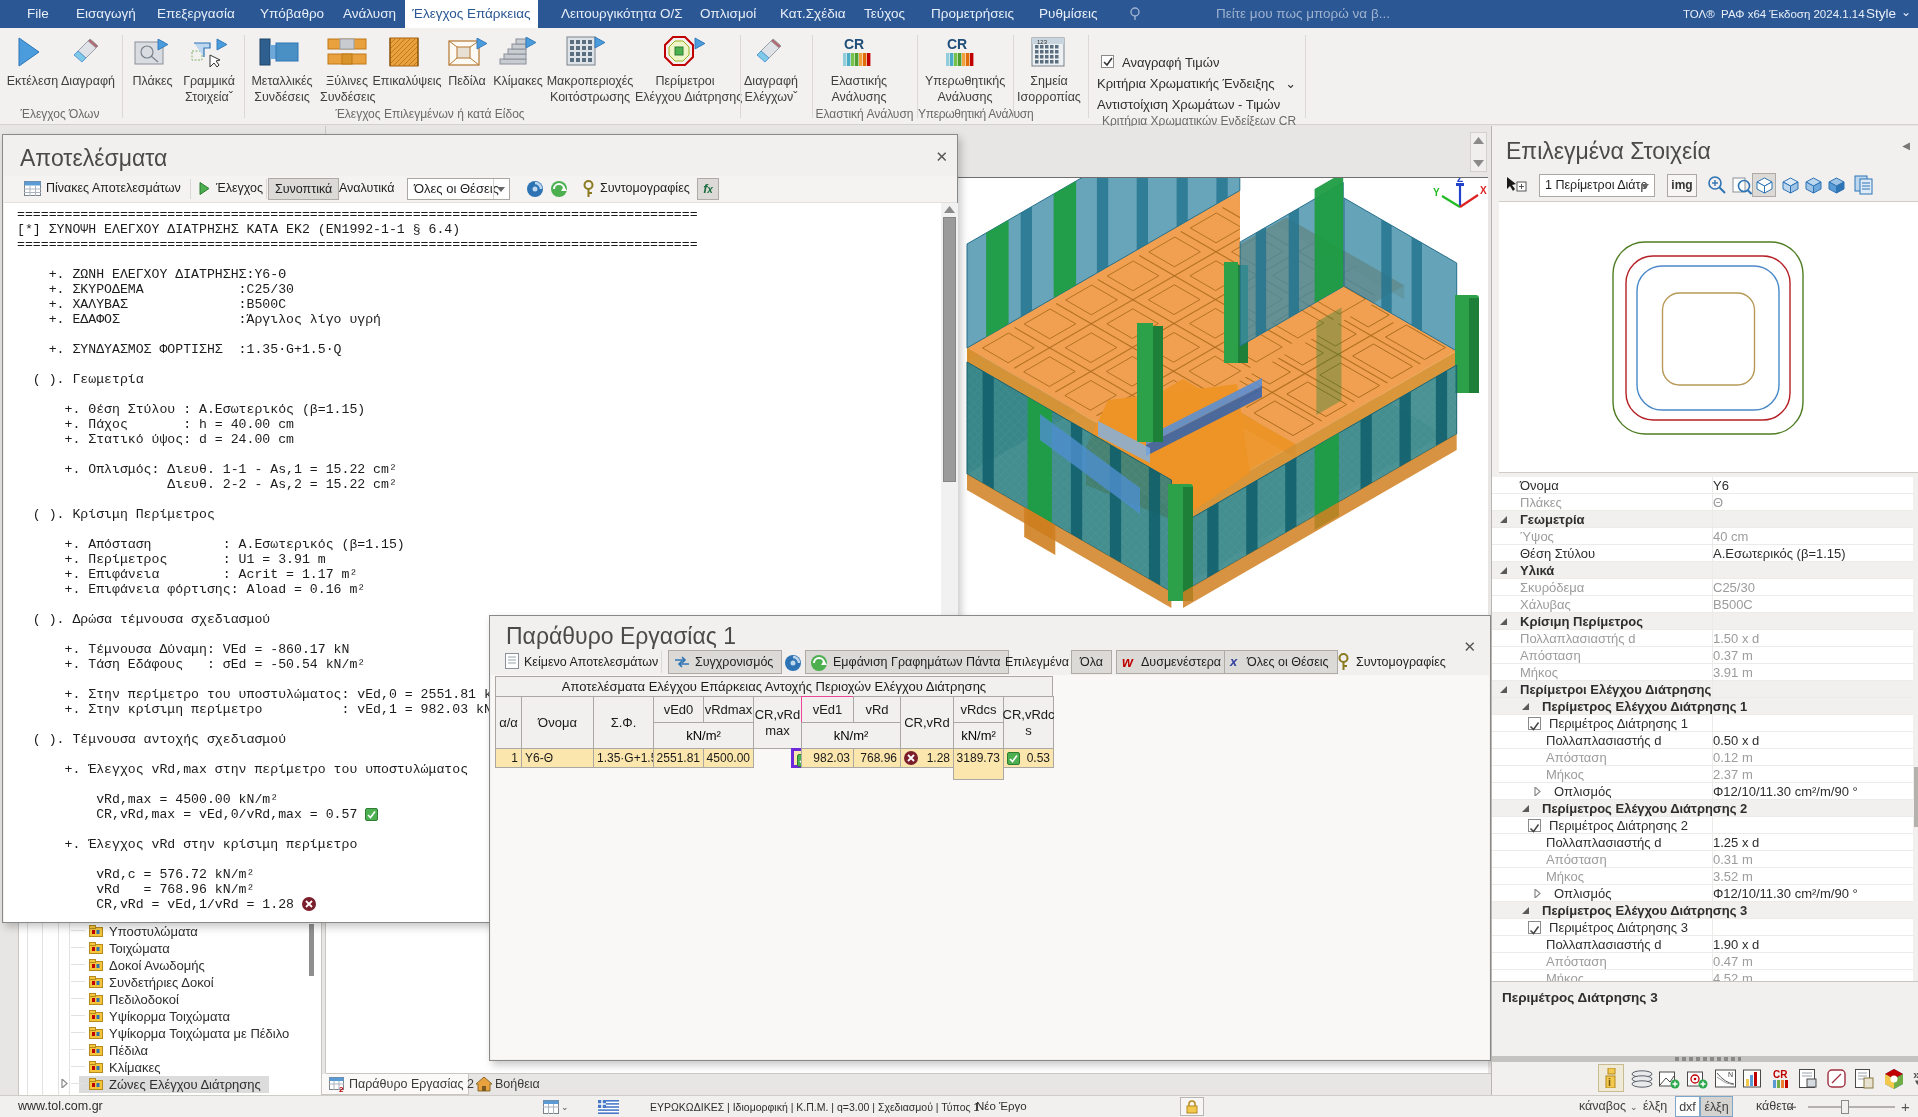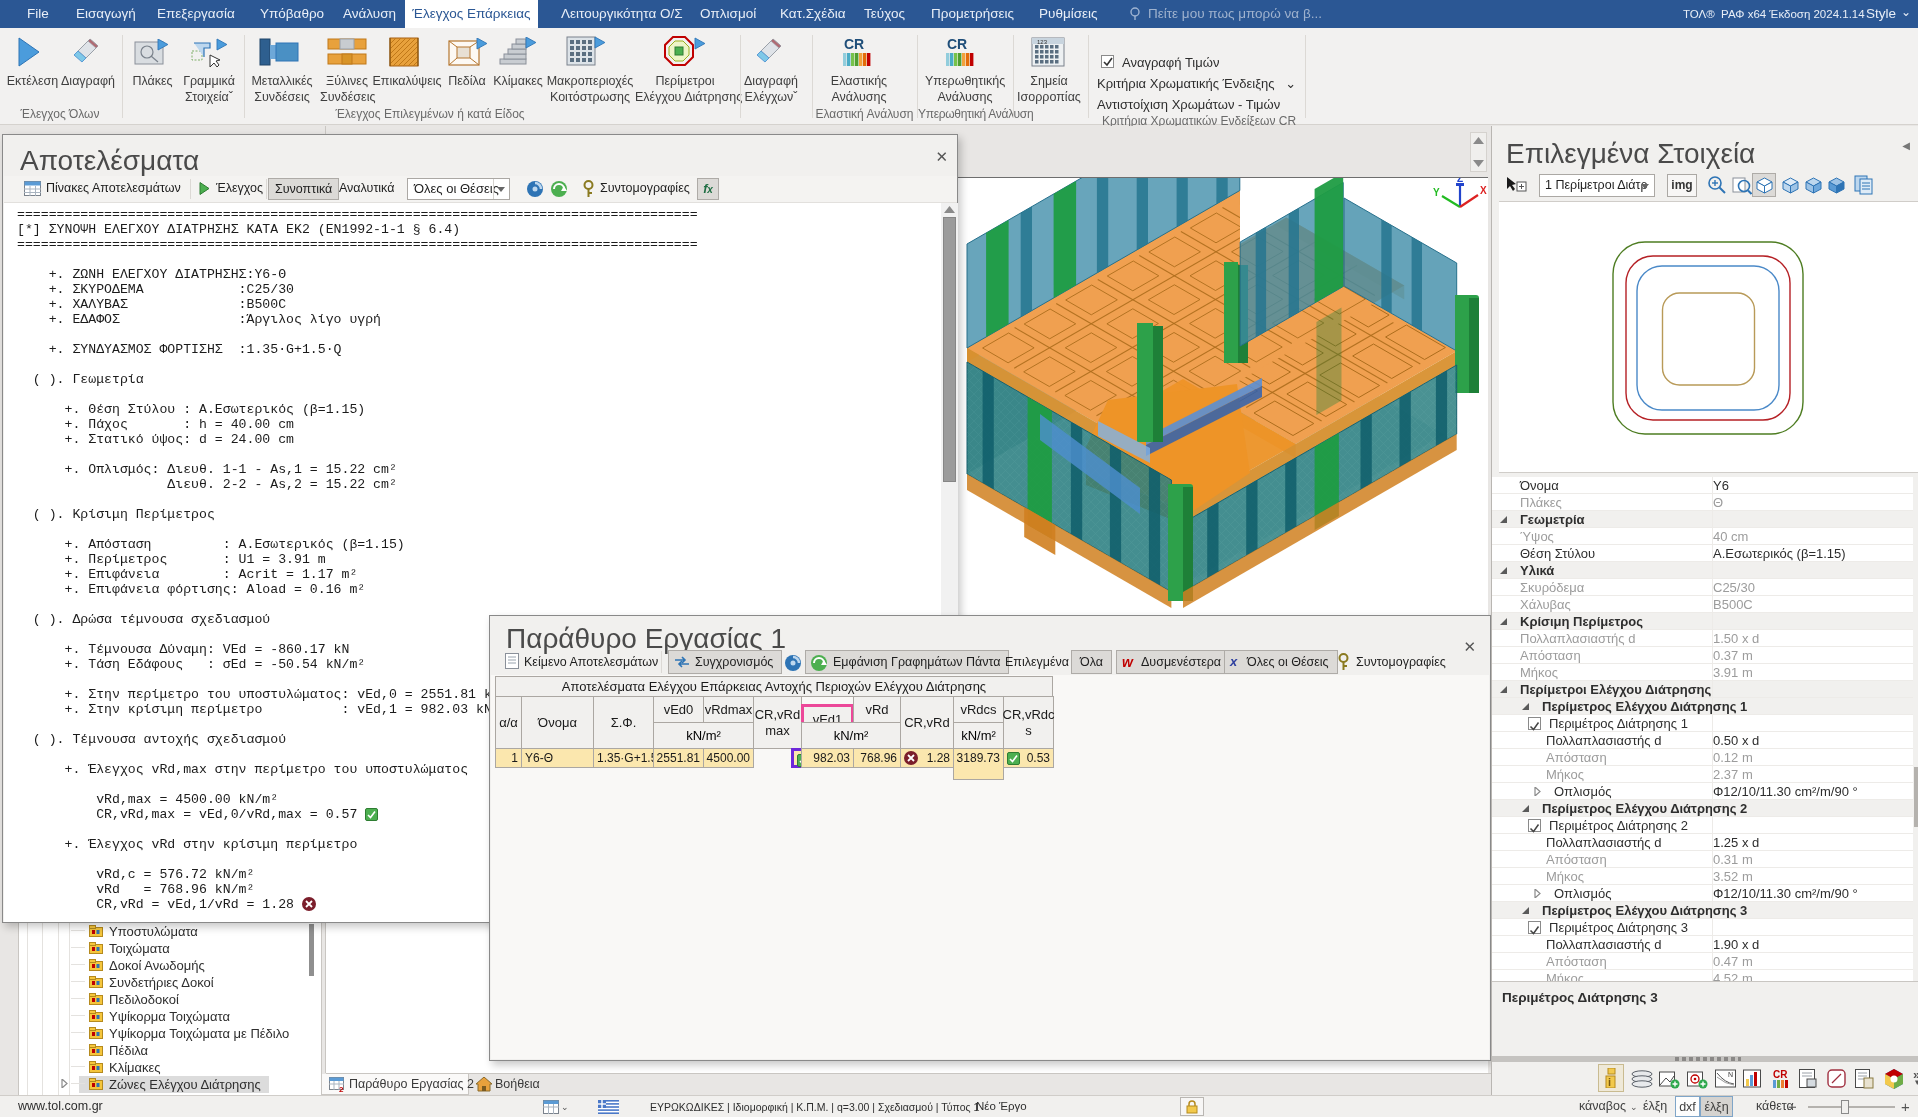--- a/index.html
+++ b/index.html
@@ -4,21 +4,21 @@
 html,body { width:1918px; height:1117px; overflow:hidden; font-family:"Liberation Sans", sans-serif; background:#E8E6E4; }
 #menubar { position:absolute; left:0; top:0; width:1918px; height:28px; background:#2B5794; }
 #menubar .mi { position:absolute; top:0; height:28px; line-height:28px; color:#E8EEF7; font-size:13.5px; white-space:nowrap; }
 #menubar .tab-act { position:absolute; top:0; height:28px; background:#FFFFFF; }
 #menubar .tab-act span { display:block; text-align:center; line-height:28px; color:#2B5794; font-size:13.5px; }
 #ribbon { position:absolute; left:0; top:28px; width:1918px; height:97px; background:#F2F1F0; border-bottom:1px solid #D5D2CE; }
 .rsep { position:absolute; top:7px; height:83px; width:1px; background:#DCD9D5; }
 .glbl { position:absolute; top:46px; font-size:12.5px; color:#3E3E3E; text-align:center; line-height:15.5px; white-space:nowrap; }
 .gname { position:absolute; top:79px; font-size:12px; color:#6A6A6A; text-align:center; white-space:nowrap; }
 .win { position:absolute; background:#F1F0EE; border:1px solid #898989; box-shadow:3px 4px 8px rgba(0,0,0,0.22); }
-.wtitle { position:absolute; font-size:28px; color:#4A4A4A; white-space:nowrap; }
+.wtitle { position:absolute; font-size:23px; color:#4A4A4A; white-space:nowrap; }
 .wclose { position:absolute; color:#555; font-size:15px; }
 .tbtn { position:absolute; font-size:12.5px; color:#1E1E1E; white-space:nowrap; }
 .pressed { background:#DCDAD7; border:1px solid #AEABA7; }
 #reswin { left:2px; top:134px; width:956px; height:789px; }
 #restoolbar { position:absolute; left:1px; top:41px; width:953px; height:27px; background:#F4F3F1; border-bottom:1px solid #E2E0DD; }
 #rescontent { position:absolute; left:1px; top:68px; width:937px; height:719px; background:#FFFFFF; overflow:hidden; }
 #rescontent pre { font-family:"Liberation Mono", monospace; font-size:13.2px; line-height:15px; color:#1B1B1B; position:absolute; left:13px; top:4px; }
 #resscroll { position:absolute; left:938px; top:68px; width:17px; height:719px; background:#F1F1F1; }
 #wwin { left:489px; top:615px; width:1002px; height:446px; }
 #wcontent { position:absolute; left:1px; top:59px; width:998px; height:384px; background:#F9F8F6; }
@@ -57,21 +57,21 @@
   <div class="mi" style="left:561px;">Λειτουργικότητα Ο/Σ</div>
   <div class="mi" style="left:700px;">Οπλισμοί</div>
   <div class="mi" style="left:780px;">Κατ.Σχέδια</div>
   <div class="mi" style="left:864px;">Τεύχος</div>
   <div class="mi" style="left:931px;">Προμετρήσεις</div>
   <div class="mi" style="left:1039px;">Ρυθμίσεις</div>
   <svg class="ic" style="left:1128px; top:6px;" width="16" height="16">
       <circle cx="7" cy="6" r="4" fill="none" stroke="#9FB4D2" stroke-width="1.4"></circle>
       <line x1="7" y1="10" x2="7" y2="14" stroke="#9FB4D2" stroke-width="1.4"></line>
     </svg>
-  <div class="mi" style="left:1148px; color:#9FB2CE;">Πείτε μου πως μπορώ να β...</div>
+  <div class="mi" style="left:1216px; color:#9FB2CE;">Πείτε μου πως μπορώ να β...</div>
   <div class="mi" style="left:1683px; font-size:11.5px;">ΤΟΛ®&nbsp; ΡΑΦ x64 Έκδοση 2024.1.14</div>
   <div class="mi" style="left:1866px;">Style</div>
   <div class="mi" style="left:1901px; font-size:12px; top:-2px;">⌄</div>
 </div>
 
 <div id="ribbon">
     <svg class="ic" style="left:16px;top:9px;" width="26" height="30">
       <polygon points="3,1 23,15 3,29" fill="#4B9CDC" stroke="#2E74B5" stroke-width="1"></polygon>
     </svg>
     <svg class="ic" style="left:72px;top:9px;" width="30" height="28">
@@ -676,21 +676,21 @@
         <span>Όνομα</span>
       </div>
       <div style="position:absolute;left:102px;top:21px;width:61px;height:53px;background:#F1F0EE;border:1px solid #ABA7A2;font-size:13px;color:#1A1A1A;text-align:center;line-height:16px;display:flex;align-items:center;justify-content:center;">
         <span>Σ.Φ.</span>
       </div>
       <div style="position:absolute;left:162px;top:21px;width:51px;height:27px;background:#F1F0EE;border:1px solid #ABA7A2;font-size:13px;color:#1A1A1A;text-align:center;line-height:26px;">vEd0</div>
       <div style="position:absolute;left:212px;top:21px;width:51px;height:27px;background:#F1F0EE;border:1px solid #ABA7A2;font-size:13px;color:#1A1A1A;text-align:center;line-height:26px;">vRdmax</div>
       <div style="position:absolute;left:262px;top:21px;width:49px;height:53px;background:#F1F0EE;border:1px solid #ABA7A2;font-size:13px;color:#1A1A1A;text-align:center;line-height:16px;display:flex;align-items:center;justify-content:center;">
         <span>CR,vRd<br>max</span>
       </div>
-      <div style="position:absolute;left:310px;top:21px;width:53px;height:33px;background:#F1F0EE;border:3px solid #ec4899;font-size:13px;color:#1A1A1A;text-align:center;line-height:26px;margin-top:8px;">vEd1</div>
+      <div style="position:absolute;left:310px;top:21px;width:53px;height:33px;background:#F1F0EE;border:1px solid #ec4899;font-size:13px;color:#1A1A1A;text-align:center;line-height:26px;">vEd1</div>
       <div style="position:absolute;left:362px;top:21px;width:48px;height:27px;background:#F1F0EE;border:1px solid #ABA7A2;font-size:13px;color:#1A1A1A;text-align:center;line-height:26px;">vRd</div>
       <div style="position:absolute;left:409px;top:21px;width:54px;height:53px;background:#F1F0EE;border:1px solid #ABA7A2;font-size:13px;color:#1A1A1A;text-align:center;line-height:16px;display:flex;align-items:center;justify-content:center;">
         <span>CR,vRd</span>
       </div>
       <div style="position:absolute;left:462px;top:21px;width:51px;height:35px;background:#F1F0EE;border:1px solid #ABA7A2;font-size:13px;color:#1A1A1A;text-align:center;line-height:26px;">vRdcs</div>
       <div style="position:absolute;left:512px;top:21px;width:51px;height:53px;background:#F1F0EE;border:1px solid #ABA7A2;font-size:13px;color:#1A1A1A;text-align:center;line-height:16px;display:flex;align-items:center;justify-content:center;">
         <span>CR,vRdc<br>s</span>
       </div>
       <div style="position:absolute;left:162px;top:47px;width:101px;height:27px;background:#F1F0EE;border:1px solid #ABA7A2;font-size:13px;text-align:center;line-height:25px;">kN/m²</div>
       <div style="position:absolute;left:310px;top:47px;width:100px;height:27px;background:#F1F0EE;border:1px solid #ABA7A2;font-size:13px;text-align:center;line-height:25px;">kN/m²</div>

